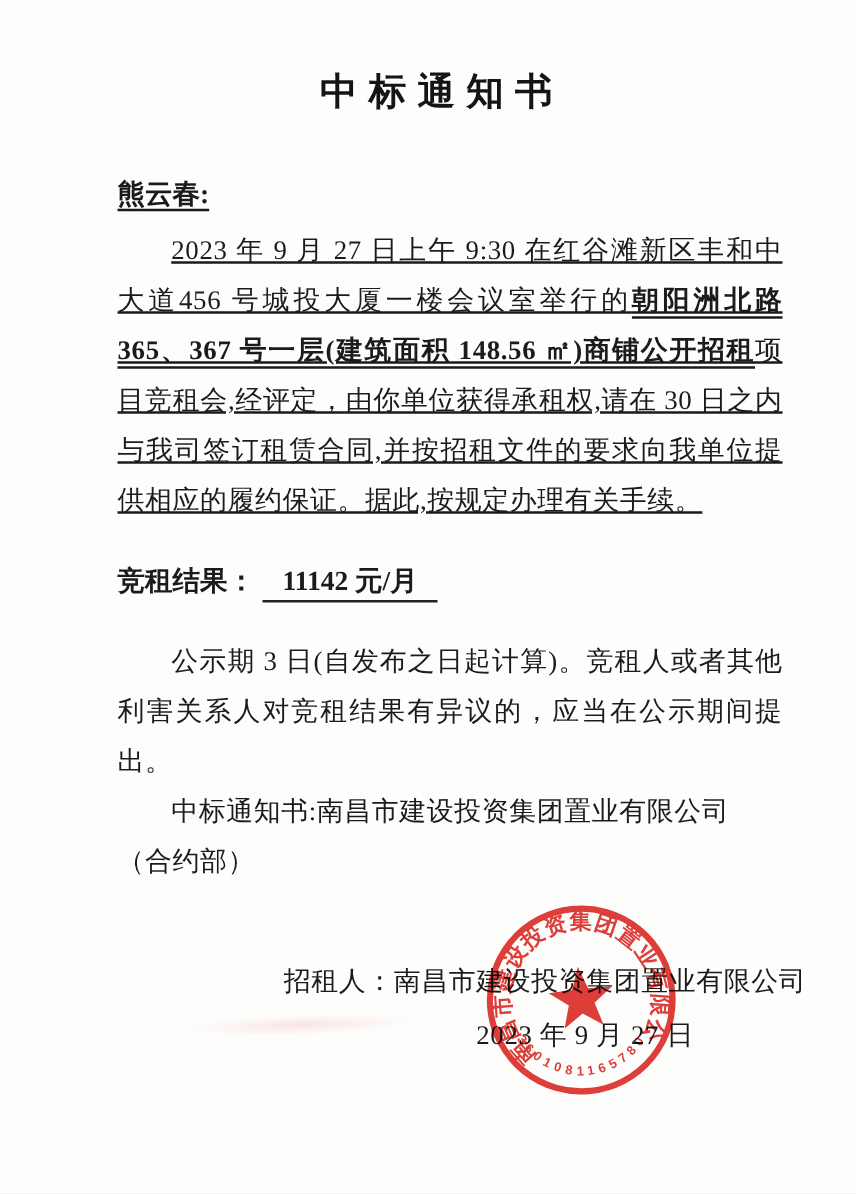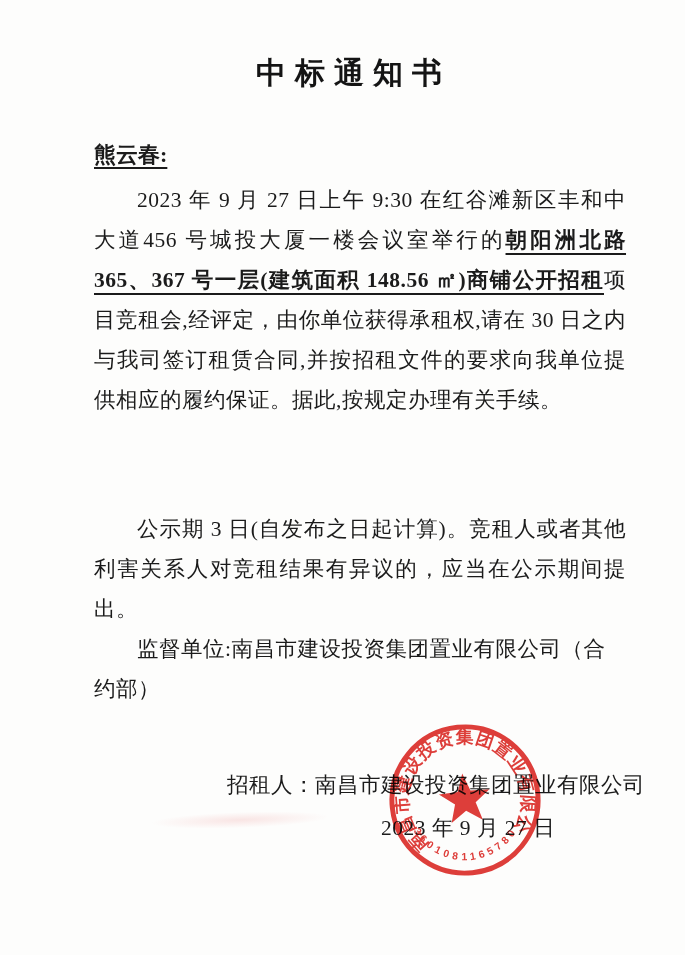--- a/index.html
+++ b/index.html
@@ -46,20 +46,21 @@
     position: absolute;
     top: 180px;
     left: 94px;
     width: 532px;
     margin: 0;
     font-size: 21.5px;
     line-height: 40px;
     text-align: justify;
     text-indent: 2em;
     letter-spacing: 0.5px;
+    text-decoration: underline;
   }
   .emphasis {
     font-weight: bold;
     text-decoration: underline;
     text-underline-offset: 6px;
     text-decoration-thickness: 1.5px;
   }
   .result-line {
     position: absolute;
     top: 450px;
@@ -132,24 +133,27 @@
 <div class="page">
 
   <h1 class="doc-title">中标通知书</h1>
 
   <div class="recipient">
     <span class="name-underline">熊云春:</span>
   </div>
 
   <p class="body-para"><span>2023 年 9 月 27 日上午 9:30 在红谷滩新区丰和中大道456 号城投大厦一楼会议室举行的</span><span class="emphasis">朝阳洲北路 365、367 号一层(建筑面积 148.56 ㎡)商铺公开招租</span><span>项目竞租会,经评定，由你单位获得承租权,请在 30 日之内与我司签订租赁合同,并按招租文件的要求向我单位提供相应的履约保证。据此,按规定办理有关手续。</span></p>
 
+  <div class="result-line">
+    <span class="result-label">竞租结果：</span><span class="result-value">11142 元/月</span>
+  </div>
 
   <div class="notice-block">
     <p class="notice-para">公示期 3 日(自发布之日起计算)。竞租人或者其他利害关系人对竞租结果有异议的，应当在公示期间提出。</p>
-    <p>监督单位:南昌市建设投资集团置业有限公司（合约部）</p>
+    <p>中标通知书:南昌市建设投资集团置业有限公司（合约部）</p>
   </div>
 
   <div class="ink-smudge"></div>
 
   <div class="sig-issuer">
     <span>招租人：</span><span>南昌市建设投资集团置业有限公司</span>
   </div>
   <div class="sig-date">2023 年 9 月 27 日</div>
 
   <svg class="seal" viewBox="0 0 160 160" aria-hidden="true">

